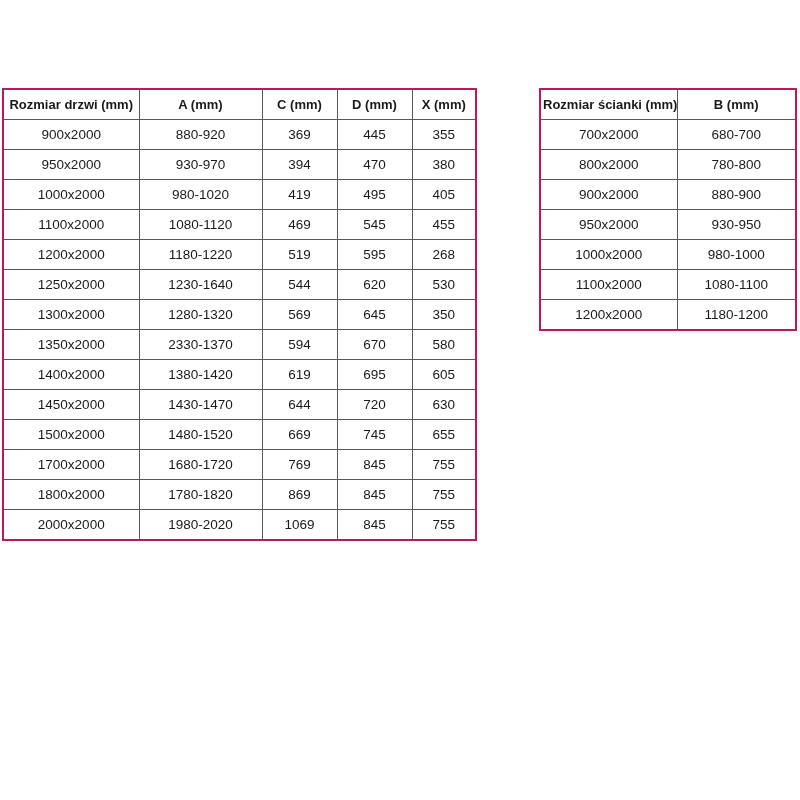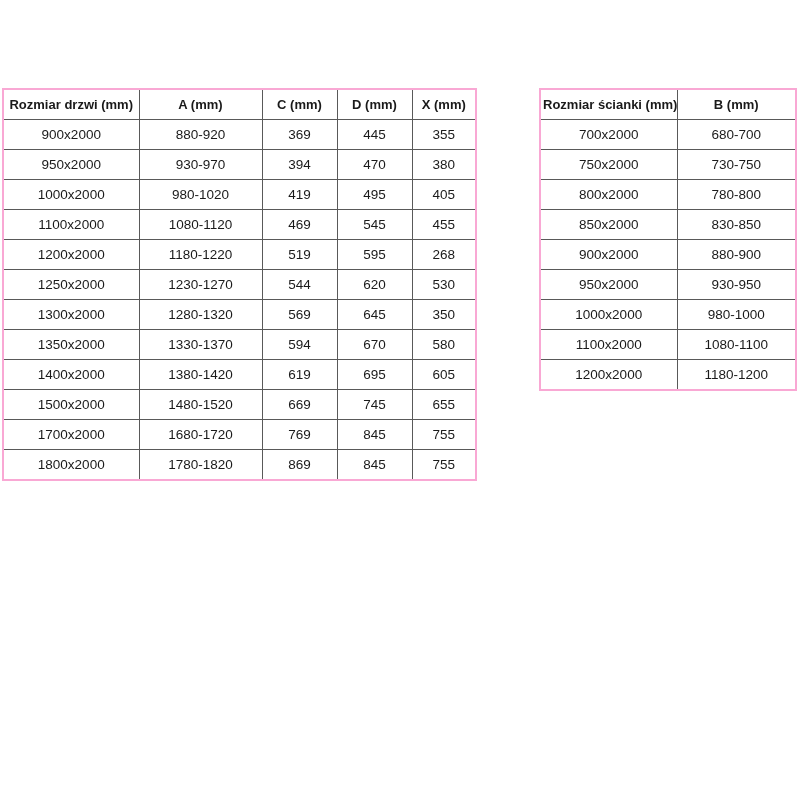--- a/index.html
+++ b/index.html
@@ -13,21 +13,21 @@
     position: relative;
     background: #ffffff;
     font-family: "Liberation Sans", sans-serif;
     color: #1a1a1a;
   }
   table.spec {
     position: absolute;
     border-collapse: collapse;
     table-layout: fixed;
     background: #ffffff;
-    border: 2px solid #f9a8d4;
+    border: 2px solid #be185d;
   }
   table.spec th,
   table.spec td {
     border: 1px solid #595959;
     text-align: center;
     vertical-align: middle;
     height: 29px;
     padding: 0 2px;
     font-size: 13.5px;
     line-height: 1;
@@ -107,64 +107,78 @@
       </tr>
       <tr>
         <td>1200x2000</td>
         <td>1180-1220</td>
         <td>519</td>
         <td>595</td>
         <td>268</td>
       </tr>
       <tr>
         <td>1250x2000</td>
-        <td>1230-1270</td>
+        <td>1230-1640</td>
         <td>544</td>
         <td>620</td>
         <td>530</td>
       </tr>
       <tr>
         <td>1300x2000</td>
         <td>1280-1320</td>
         <td>569</td>
         <td>645</td>
         <td>350</td>
       </tr>
       <tr>
         <td>1350x2000</td>
-        <td>1330-1370</td>
+        <td>2330-1370</td>
         <td>594</td>
         <td>670</td>
         <td>580</td>
       </tr>
       <tr>
         <td>1400x2000</td>
         <td>1380-1420</td>
         <td>619</td>
         <td>695</td>
         <td>605</td>
       </tr>
       <tr>
+        <td>1450x2000</td>
+        <td>1430-1470</td>
+        <td>644</td>
+        <td>720</td>
+        <td>630</td>
+      </tr>
+      <tr>
         <td>1500x2000</td>
         <td>1480-1520</td>
         <td>669</td>
         <td>745</td>
         <td>655</td>
       </tr>
       <tr>
         <td>1700x2000</td>
         <td>1680-1720</td>
         <td>769</td>
         <td>845</td>
         <td>755</td>
       </tr>
       <tr>
         <td>1800x2000</td>
         <td>1780-1820</td>
         <td>869</td>
+        <td>845</td>
+        <td>755</td>
+      </tr>
+      <tr>
+        <td>2000x2000</td>
+        <td>1980-2020</td>
+        <td>1069</td>
         <td>845</td>
         <td>755</td>
       </tr>
     </tbody>
   </table>
 
 <table id="wall-table" class="spec">
   <colgroup>
     <col class="c0">
       <col class="c1">
@@ -174,30 +188,22 @@
         <th>Rozmiar ścianki (mm)</th>
         <th>B (mm)</th>
       </tr>
     </thead>
     <tbody>
       <tr>
         <td>700x2000</td>
         <td>680-700</td>
       </tr>
       <tr>
-        <td>750x2000</td>
-        <td>730-750</td>
-      </tr>
-      <tr>
         <td>800x2000</td>
         <td>780-800</td>
-      </tr>
-      <tr>
-        <td>850x2000</td>
-        <td>830-850</td>
       </tr>
       <tr>
         <td>900x2000</td>
         <td>880-900</td>
       </tr>
       <tr>
         <td>950x2000</td>
         <td>930-950</td>
       </tr>
       <tr>

